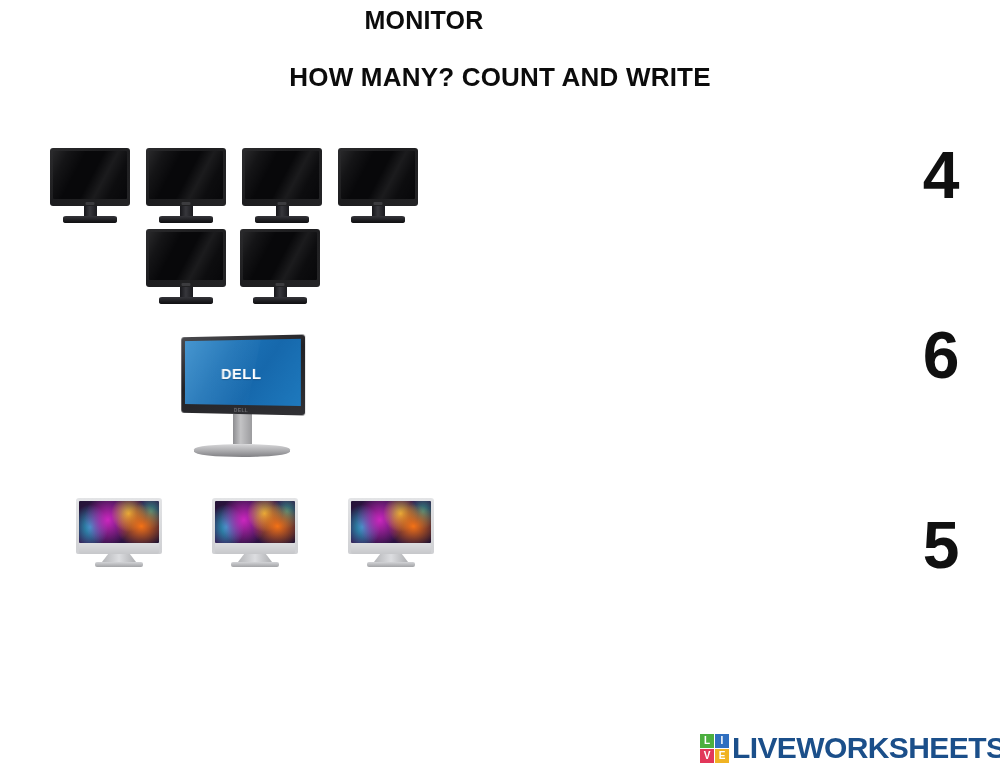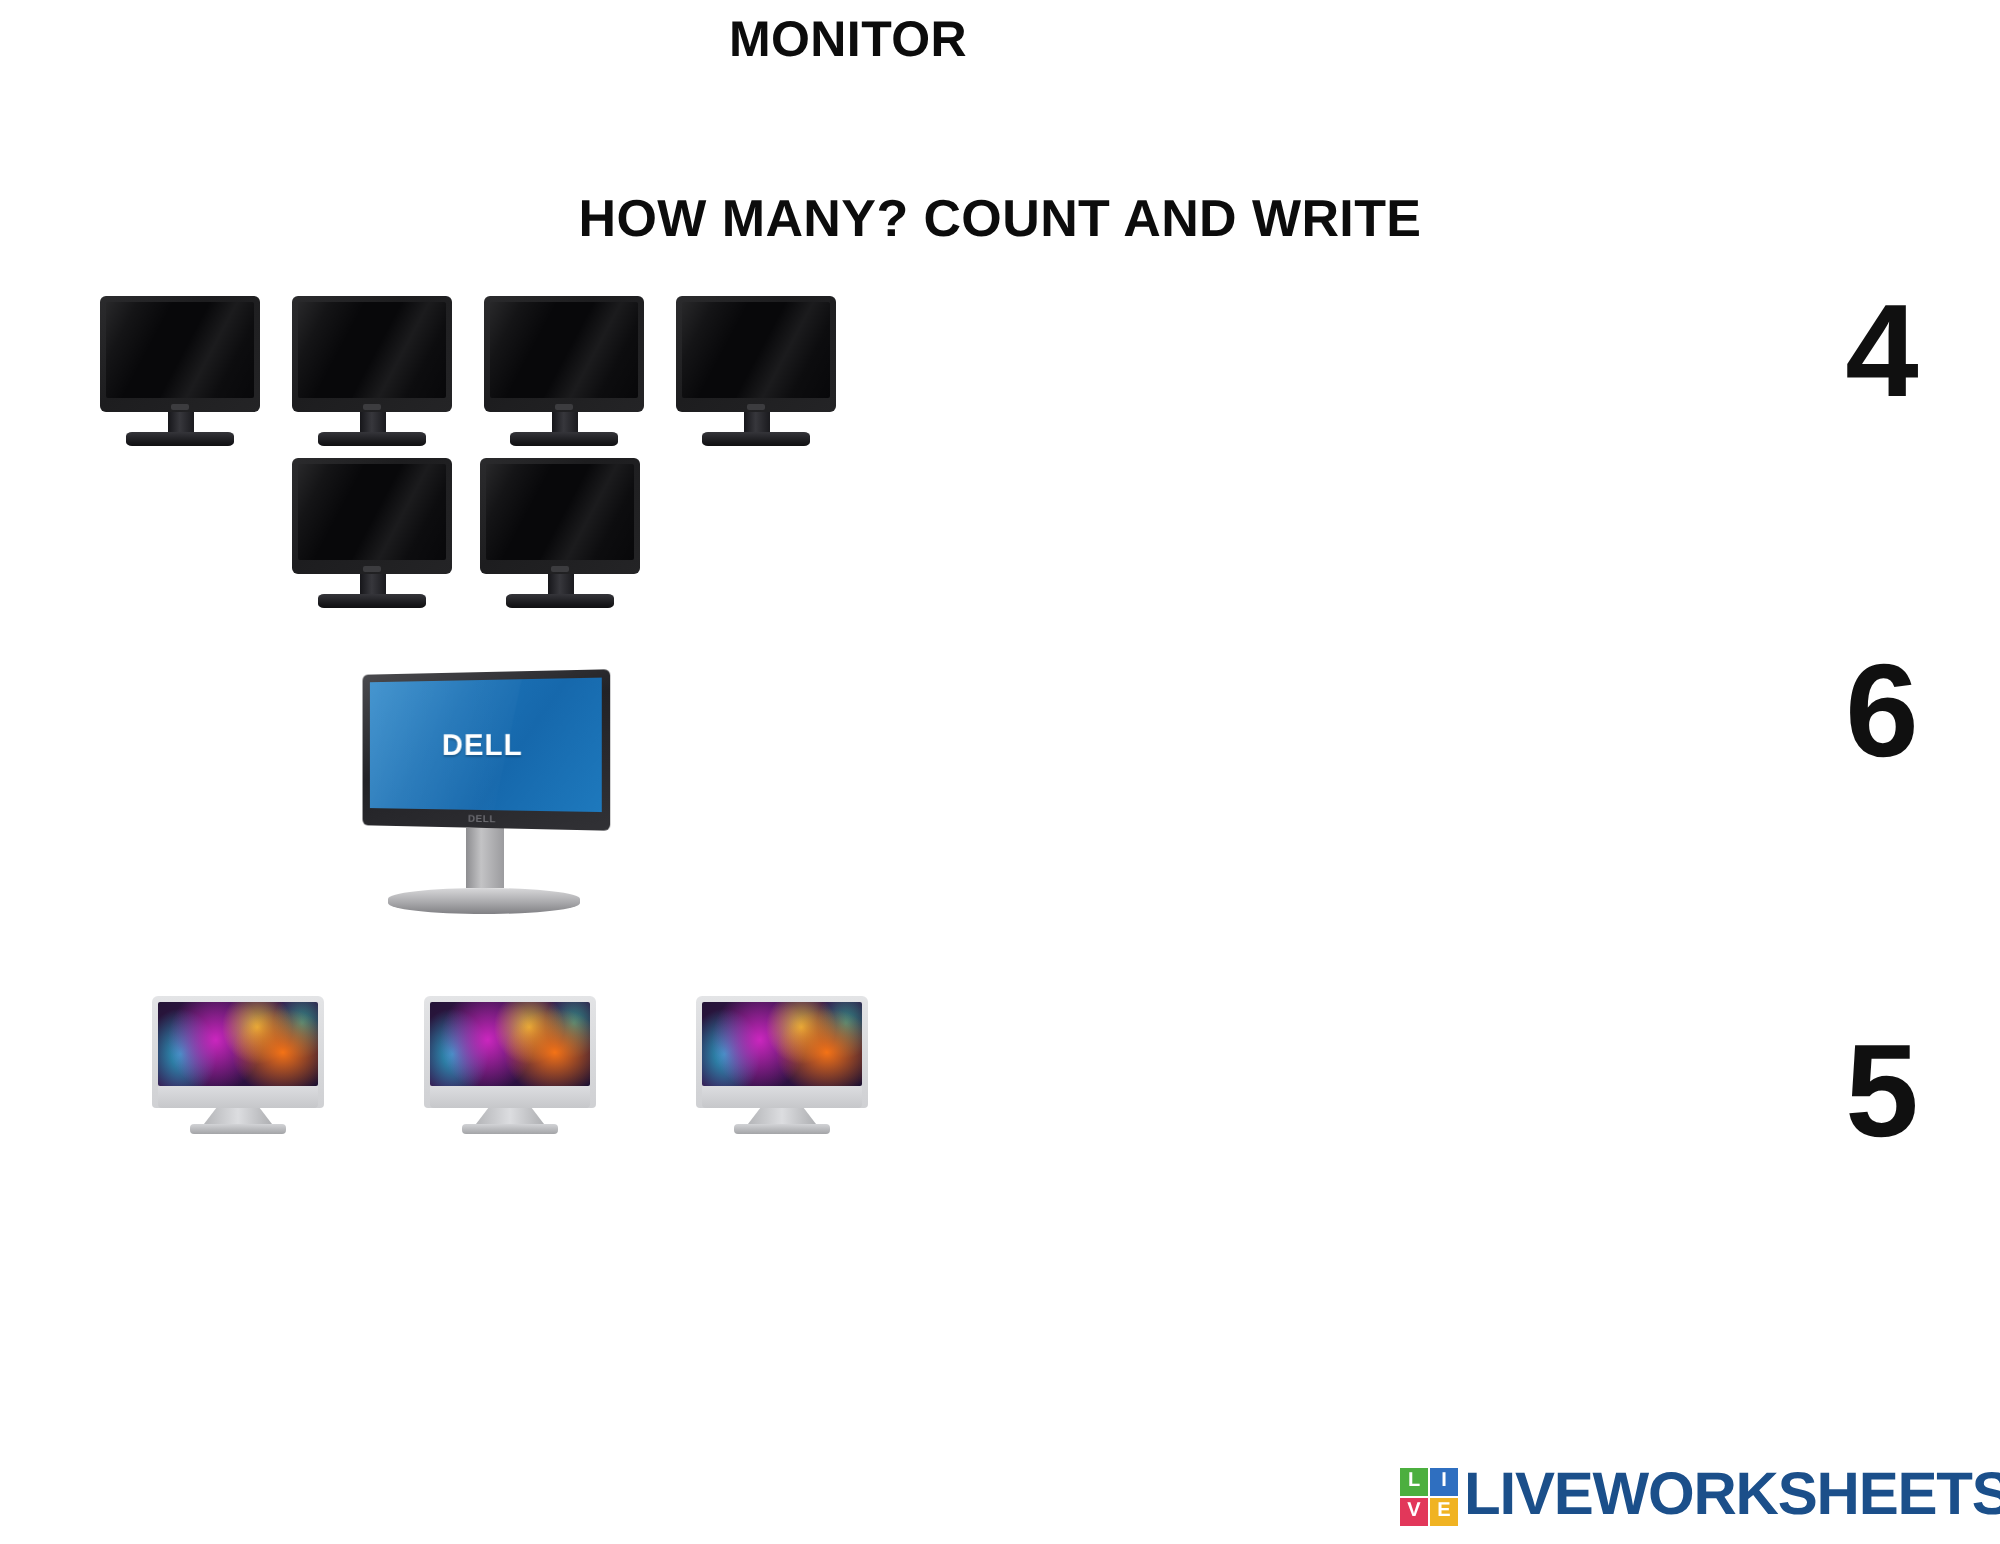--- a/index.html
+++ b/index.html
@@ -38,21 +38,20 @@
   .title-sub {
     position: absolute;
     top: 62px;
     left: 0;
     width: 1000px;
     text-align: center;
     font-size: 26px;
     font-weight: bold;
     color: #0c0c0c;
     letter-spacing: 0.2px;
-    margin-top: 32px;
   }
 
   
   .answer {
     position: absolute;
     right: 14px;
     width: 90px;
     text-align: center;
     font-size: 66px;
     font-weight: bold;

